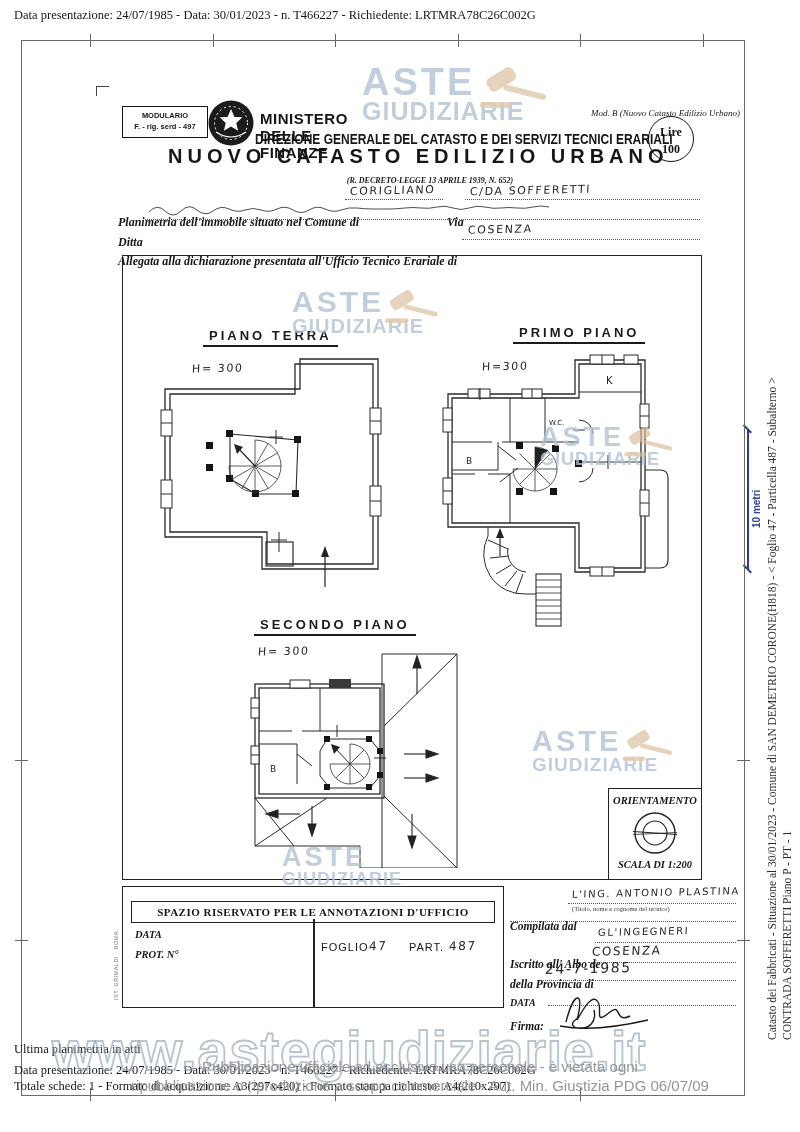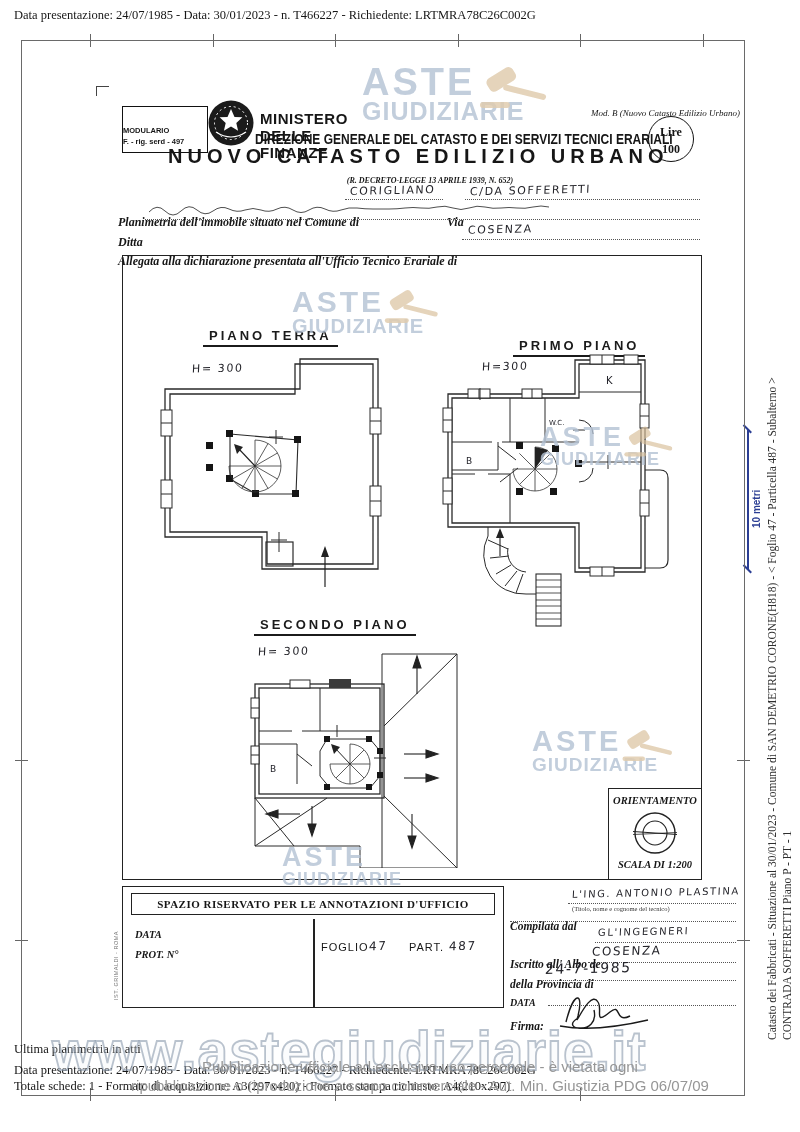--- a/index.html
+++ b/index.html
@@ -56,21 +56,21 @@
 <div class="tick-h" style="left:15px;top:760px;"></div>
 <div class="tick-h" style="left:15px;top:940px;"></div>
 <div class="tick-h" style="left:737px;top:760px;"></div>
 <div class="tick-h" style="left:737px;top:940px;"></div>
 
 <div class="abs" style="left:96px;top:86px;width:12px;height:9px;border-left:1px solid #444;border-top:1px solid #444;"></div>
 
 <div class="abs" style="left:0;top:0;z-index:2;">
 
   <div class="abs sans" style="left:122px;top:106px;width:84px;height:27px;border:1.5px solid #111;
-              font-size:7.5px;font-weight:bold;line-height:1.5;padding-top:18px;">
+              text-align:center;font-size:7.5px;font-weight:bold;line-height:1.5;padding-top:3px;">
     <div>MODULARIO</div>
     <div>F. - rig. serd - 497</div>
   </div>
 
   <svg class="abs" style="left:207px;top:99px;" width="48" height="48" viewBox="0 0 48 48">
     <circle cx="24" cy="24" r="22.5" fill="#1b1b1b"></circle>
     <circle cx="24" cy="24" r="16.5" fill="none" stroke="#fff" stroke-width="1" stroke-dasharray="2 3"></circle>
     <polygon fill="#fff" points="24,10 27.5,17.9 35.4,18.3 29.3,23.9 31.1,31.7 24,27.4 16.9,31.7 18.7,23.9 12.6,18.3 20.5,17.9"></polygon>
     <path d="M9,33 Q24,43 39,33" stroke="#fff" stroke-width="1.2" fill="none"></path>
   </svg>
@@ -110,21 +110,21 @@
   <div class="lbl" style="left:118px;top:224px;">Allegata alla dichiarazione presentata all'Ufficio Tecnico Erariale di</div>
   <div class="abs hand" style="left:468px;top:223px;">COSENZA</div>
   <div class="dotline" style="left:462px;top:238px;width:238px;"></div>
 </div>
 
 <div class="abs" style="left:122px;top:255px;width:578px;height:623px;border:1.5px solid #222;z-index:2;"></div>
 
 <div class="plan-title" style="left:203px;top:328px;">PIANO TERRA</div>
 <div class="abs hand" style="left:192px;top:362px;">H= 300</div>
 
-<div class="plan-title" style="left:513px;top:338px;">PRIMO PIANO</div>
+<div class="plan-title" style="left:513px;top:325px;">PRIMO PIANO</div>
 <div class="abs hand" style="left:482px;top:360px;">H=300</div>
 
 <div class="plan-title" style="left:254px;top:617px;">SECONDO PIANO</div>
 <div class="abs hand" style="left:258px;top:645px;">H= 300</div>
 
 <svg class="abs" style="left:150px;top:344px;z-index:3;" width="280" height="246" viewBox="0 0 280 246">
   <g stroke="#2a2a2a" fill="none" stroke-width="1.3">
     <polygon points="15,45 150,45 150,15 228,15 228,225 112,225 112,193 15,193"></polygon>
     <polygon points="20,50 145,50 145,20 223,20 223,220 117,220 117,188 20,188"></polygon>
   </g>
@@ -342,21 +342,21 @@
   <svg style="position:absolute;left:20px;top:20px;" width="52" height="48" viewBox="0 0 52 48">
     <circle cx="26" cy="24" r="20" fill="none" stroke="#222" stroke-width="1.4"></circle>
     <circle cx="26" cy="24" r="12" fill="none" stroke="#222" stroke-width="1.1"></circle>
     <line x1="4" y1="22.5" x2="48" y2="25.5" stroke="#222" stroke-width="1"></line>
     <line x1="4" y1="25.5" x2="48" y2="23.5" stroke="#222" stroke-width=".8"></line>
   </svg>
   <div class="serif b i" style="position:absolute;left:0px;top:70px;width:92px;text-align:center;font-size:10.5px;">SCALA DI 1:200</div>
 </div>
 
 <div class="abs" style="left:122px;top:886px;width:380px;height:120px;border:1.5px solid #222;z-index:2;">
-  <div class="serif b" style="position:absolute;left:8px;top:6px;right:8px;height:20px;border:1.5px solid #222;
+  <div class="serif b" style="position:absolute;left:8px;top:14px;right:8px;height:20px;border:1.5px solid #222;
               text-align:center;font-size:11px;line-height:20px;letter-spacing:.5px;">SPAZIO RISERVATO PER LE ANNOTAZIONI D'UFFICIO</div>
   <div style="position:absolute;left:190px;top:32px;bottom:0;width:1.5px;background:#222;"></div>
   <div class="serif b i" style="position:absolute;left:12px;top:42px;font-size:10.5px;">DATA</div>
   <div class="serif b i" style="position:absolute;left:12px;top:62px;font-size:10.5px;">PROT. N°</div>
   <div class="sans" style="position:absolute;left:198px;top:54px;font-size:11px;letter-spacing:1px;">FOGLIO</div>
   <div class="hand" style="position:absolute;left:246px;top:52px;font-size:12px;">47</div>
   <div class="sans" style="position:absolute;left:286px;top:54px;font-size:11px;letter-spacing:1px;">PART.</div>
   <div class="hand" style="position:absolute;left:326px;top:52px;font-size:12px;">487</div>
 </div>
 <div class="abs sans rot-up" style="left:113px;top:1000px;font-size:5.5px;color:#777;letter-spacing:.5px;">IST. GRIMALDI - ROMA</div>

